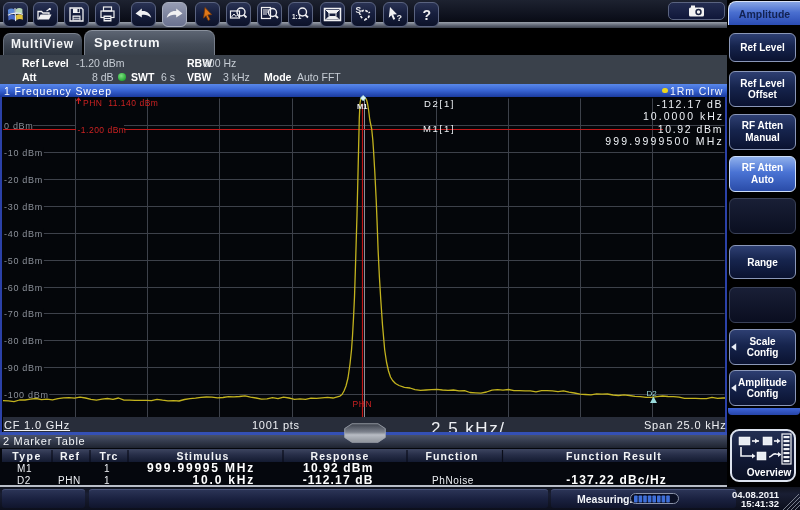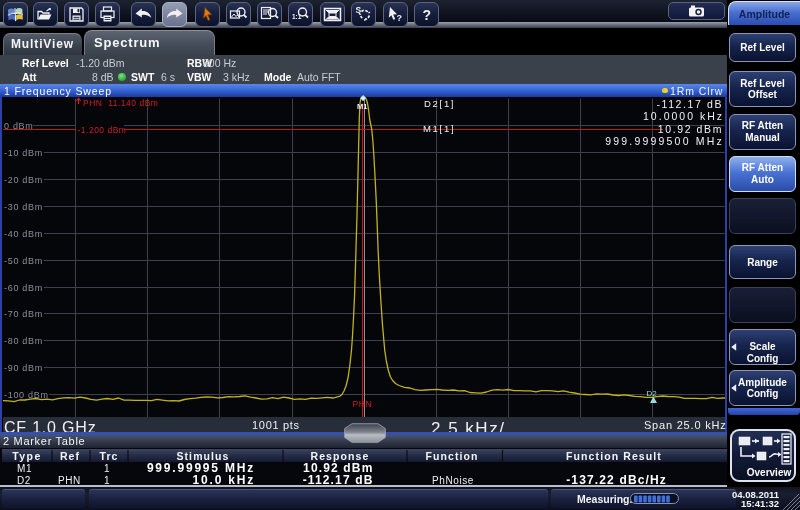--- a/index.html
+++ b/index.html
@@ -220,21 +220,21 @@
 <path d="M653.5,396.5 L657,403 L650,403 Z" fill="#9adbdb"></path>
 <text x="424" y="107" fill="#eef1f5" font-size="9.5" letter-spacing="1.7">D2[1]</text>
 <text x="423" y="131.5" fill="#eef1f5" font-size="9.5" letter-spacing="1.7">M1[1]</text>
 <text x="723" y="107.5" fill="#eef1f5" font-size="10.5" letter-spacing="1.6" text-anchor="end">-112.17 dB</text>
 <text x="724" y="119.5" fill="#eef1f5" font-size="10.5" letter-spacing="2.0" text-anchor="end">10.0000 kHz</text>
 <text x="723" y="132.5" fill="#eef1f5" font-size="10.5" letter-spacing="1.6" text-anchor="end">10.92 dBm</text>
 <text x="724" y="145.3" fill="#eef1f5" font-size="10.5" letter-spacing="2.2" text-anchor="end">999.9999500 MHz</text>
 </svg>
 
 <div class="abs" style="left:2.5px;top:417px;width:722px;height:15px;background:#282d3a;"></div>
-<div class="abs" style="left:4px;top:419px;font-size:16px;letter-spacing:0.8px;color:#eef0f4;text-decoration:underline;">CF 1.0 GHz</div>
+<div class="abs" style="left:4px;top:419px;font-size:11px;letter-spacing:0.8px;color:#eef0f4;text-decoration:underline;">CF 1.0 GHz</div>
 <div class="abs" style="left:252px;top:419px;font-size:11px;letter-spacing:0.7px;color:#eef0f4;">1001 pts</div>
 <div class="abs" style="left:431px;top:419px;font-size:17px;letter-spacing:1.5px;color:#eef0f4;">2.5 kHz/</div>
 <div class="abs" style="left:620px;top:419px;width:106.5px;text-align:right;white-space:nowrap;font-size:11px;letter-spacing:0.8px;color:#eef0f4;">Span 25.0 kHz</div>
 <div class="abs" style="left:0;top:432px;width:727px;height:2.5px;background:#3450b5;"></div>
 
 <svg class="abs" style="left:344px;top:423px;z-index:30;" width="42" height="20" viewBox="0 0 42 20">
     <defs>
       <linearGradient id="hg" x1="0" y1="0" x2="0" y2="1">
         <stop offset="0" stop-color="#3c414c"></stop>
         <stop offset="0.45" stop-color="#7e838e"></stop>
@@ -319,21 +319,21 @@
   </div>
 <div class="sk" style="top:113.5px;height:36px;display:flex;align-items:center;justify-content:center;line-height:11.5px;">
     <span>RF Atten<br>Manual</span>
   </div>
 <div class="sk" style="top:155.5px;height:36px;background:linear-gradient(180deg,#8fb0ec 0%,#4a73d4 45%,#2a4ca8 100%);border:1px solid #cdddf8;display:flex;align-items:center;justify-content:center;line-height:11.5px;">
     <span>RF Atten<br>Auto</span>
   </div>
 <div class="skb" style="top:197.5px;height:36px;"></div>
 <div class="sk" style="top:245px;height:34px;line-height:34px;">Range</div>
 <div class="skb" style="top:287px;height:36px;"></div>
-<div class="sk" style="top:329px;height:36px;display:flex;align-items:flex-end;justify-content:center;line-height:11.5px;">
+<div class="sk" style="top:329px;height:36px;display:flex;align-items:center;justify-content:center;line-height:11.5px;">
     <span>Scale<br>Config</span>
   </div>
 <svg class="abs" style="left:729px;top:342.0px;" width="10" height="10" viewBox="0 0 10 10">
     <path d="M7.2,1.2 L2.2,5 L7.2,8.8 Z" fill="#e8ecf4"></path>
   </svg>
 <div class="sk" style="top:370px;height:36px;display:flex;align-items:center;justify-content:center;line-height:11.5px;">
     <span>Amplitude<br>Config</span>
   </div>
 <svg class="abs" style="left:729px;top:383.0px;" width="10" height="10" viewBox="0 0 10 10">
     <path d="M7.2,1.2 L2.2,5 L7.2,8.8 Z" fill="#e8ecf4"></path>

